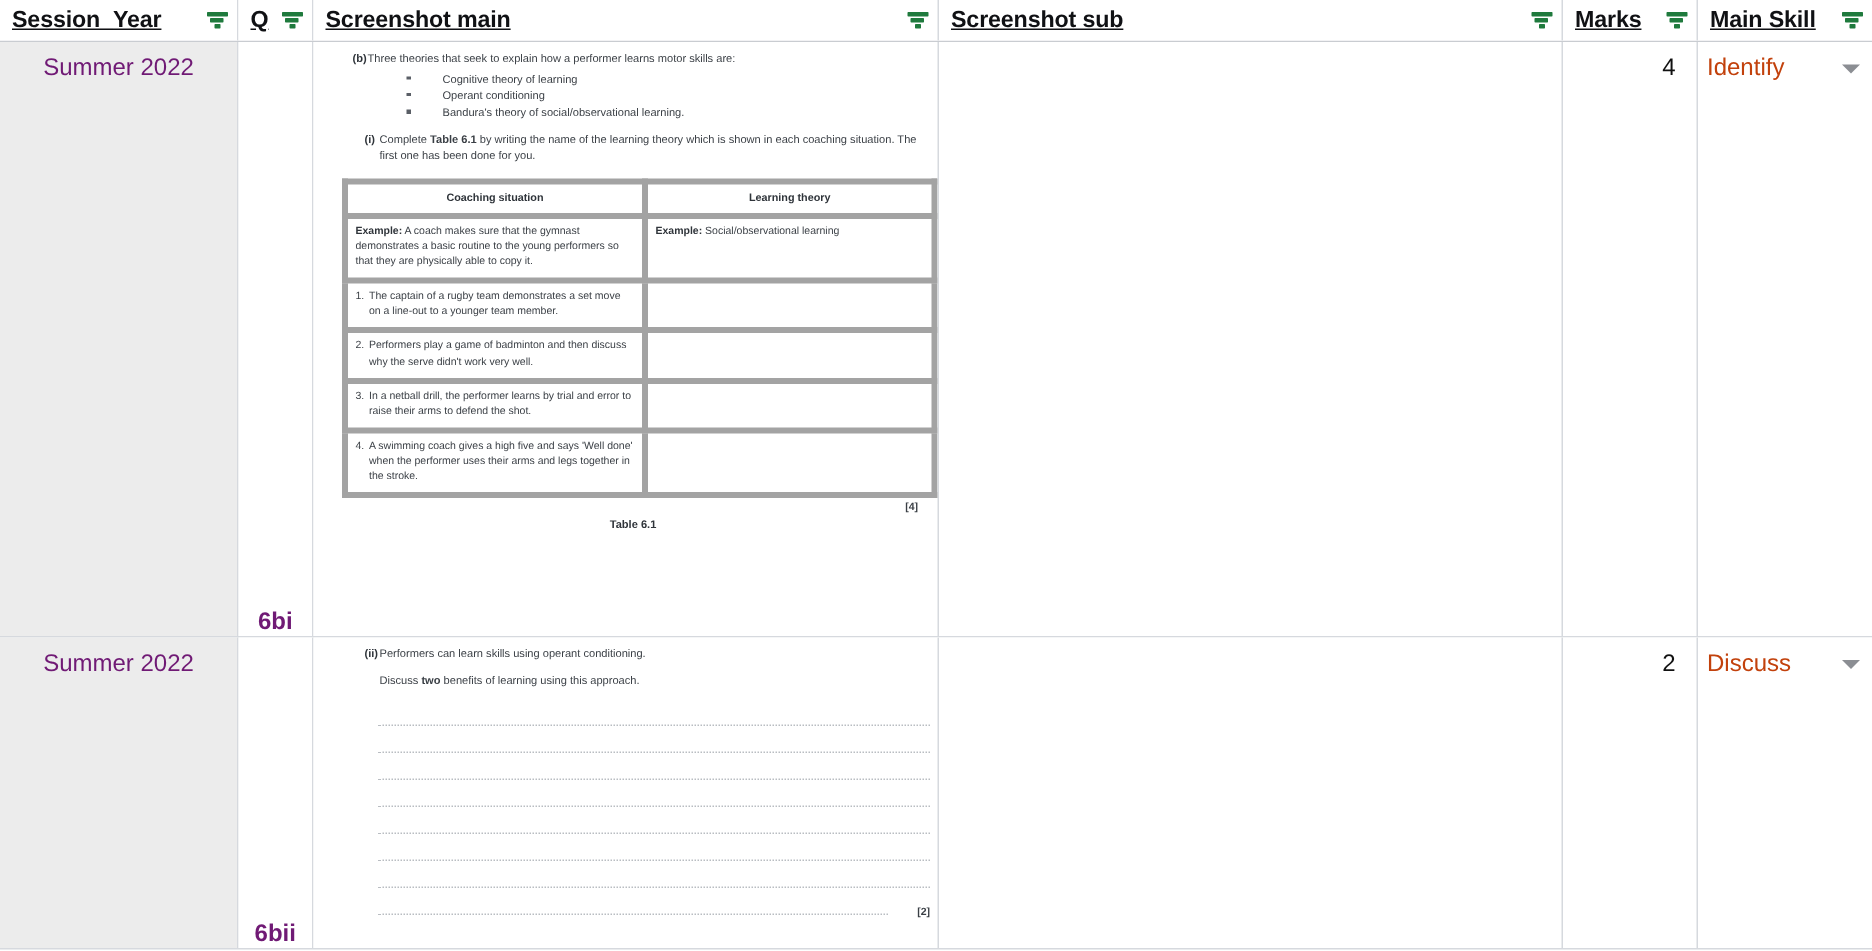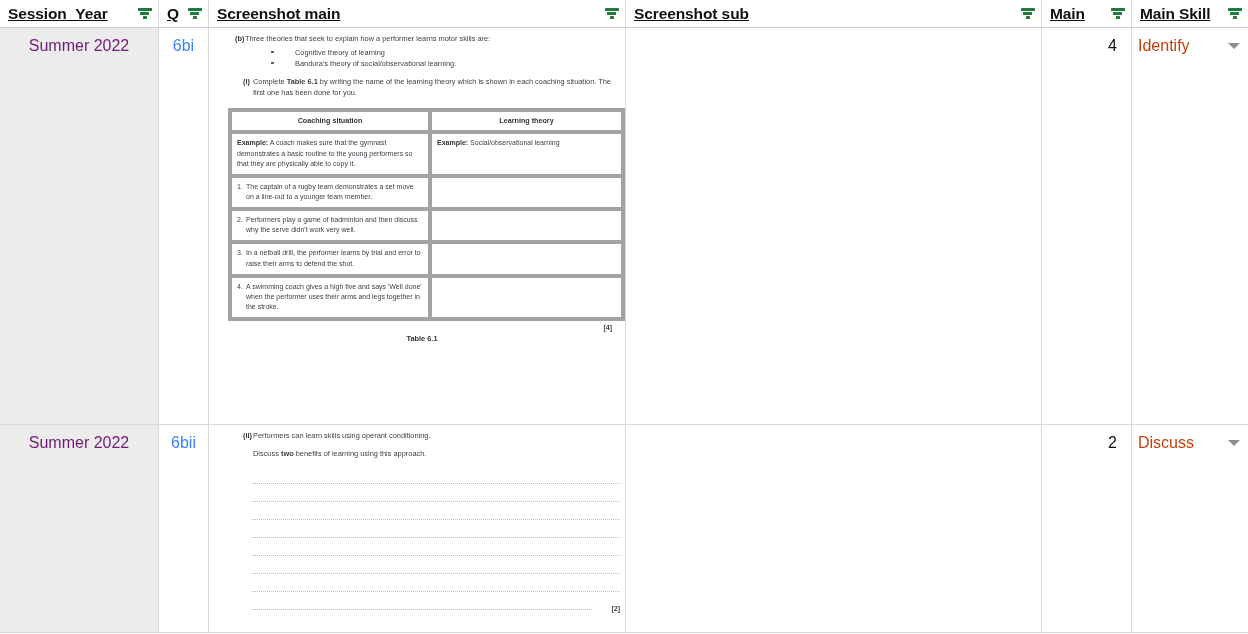--- a/index.html
+++ b/index.html
@@ -94,25 +94,26 @@
     display: flex;
     align-items: flex-start;
     justify-content: center;
     padding-top: 9px;
     font-size: 16px;
     color: #701a75;
   }
   .cell-q {
     background: #ffffff;
     display: flex;
-    align-items: flex-start;
+    align-items: flex-end;
     justify-content: center;
     padding-top: 9px;
     font-size: 16px;
-    color: #3b82f6;
+    color: #701a75;
+    font-weight: bold;
   }
   .cell-marks {
     background: #ffffff;
     display: flex;
     align-items: flex-start;
     justify-content: flex-end;
     padding: 9px 14px 0 0;
     font-size: 16px;
     color: #111;
   }
@@ -289,21 +290,21 @@
     <div class="hcell c-sub">
       <span class="hlabel">Screenshot sub</span>
       <span class="filter-icon">
           <i></i>
           <i></i>
           <i></i>
         </span>
     </div>
 
     <div class="hcell c-marks">
-      <span class="hlabel">Main</span>
+      <span class="hlabel">Marks</span>
       <span class="filter-icon">
           <i></i>
           <i></i>
           <i></i>
         </span>
     </div>
 
     <div class="hcell c-skill">
       <span class="hlabel">Main Skill</span>
       <span class="filter-icon">
@@ -330,20 +331,21 @@
       <div class="cell cell-main c-main">
         <div class="shot">
 
           <div class="q-block">
             <span class="q-tag">(b)</span>
             <span class="q-text">Three theories that seek to explain how a performer learns motor skills are:</span>
           </div>
 
           <ul class="bullets">
             <li>Cognitive theory of learning</li>
+            <li>Operant conditioning</li>
             <li>Bandura's theory of social/observational learning.</li>
           </ul>
 
           <div class="gap-8"></div>
 
           <div class="q-block">
             <span class="q-tag ind">(i)</span>
             <span class="q-text"><span>Complete </span><b>Table 6.1</b><span> by writing the name of the learning theory which is shown in each coaching situation. The first one has been done for you.</span></span>
           </div>
 

